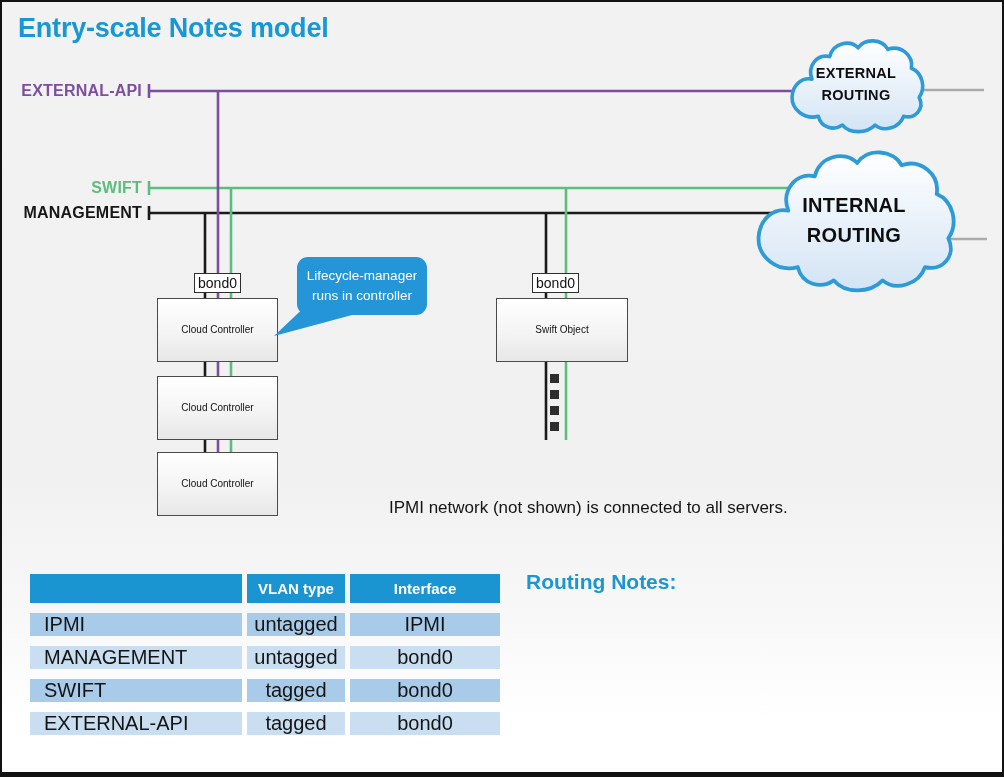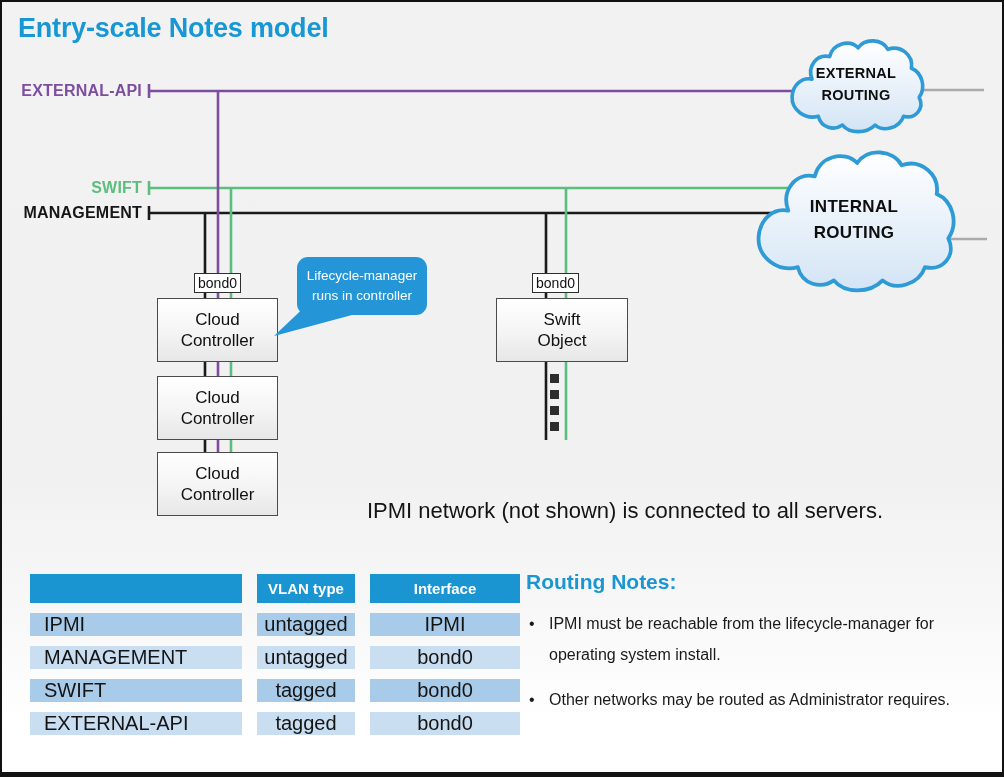--- a/index.html
+++ b/index.html
@@ -12,21 +12,21 @@
   .page-title{left:16px;top:11px;font-size:27px;font-weight:700;color:#1897d5;letter-spacing:-0.2px;}
   
   .netlabel{width:128px;text-align:right;font-size:16px;font-weight:700;letter-spacing:0.2px;white-space:nowrap;}
   .lbl-extapi{left:12px;top:80px;color:#7d4ea0;}
   .lbl-swift{left:12px;top:177px;color:#5cbe7d;}
   .lbl-mgmt{left:12px;top:202px;color:#161616;}
   
   .server-box{
     width:121px;height:64px;background:linear-gradient(180deg,#ffffff 0%,#f4f4f5 55%,#e7e7e8 100%);
     border:1.6px solid #4a4a4a;display:flex;align-items:center;justify-content:center;
-    text-align:center;font-size:17px;color:#111;line-height:1.25;z-index:3;box-sizing:border-box;
+    text-align:center;font-size:10px;color:#111;line-height:1.25;z-index:3;box-sizing:border-box;
   }
   .server-box span{display:block;width:86px;}
   .cc1{left:155px;top:296px;}
   .cc2{left:155px;top:374px;}
   .cc3{left:155px;top:450px;}
   .swob{left:494px;top:296px;width:132px;}
   .swob span{width:64px;}
   
   .bond{
     width:47px;height:20px;background:#ffffff;border:1.6px solid #2e2e2e;
@@ -43,26 +43,26 @@
   .callout-tail{left:258px;top:294px;z-index:4;}
   
   .cloud{z-index:2;}
   .cloud-ext{left:783px;top:32px;width:142px;height:102px;}
   .cloud-int{left:746px;top:140px;width:212px;height:155px;}
   .cloud-label{
     position:absolute;inset:0;display:flex;flex-direction:column;align-items:center;justify-content:center;
     font-weight:700;color:#0e0e0e;line-height:1.5;letter-spacing:0.3px;text-align:center;
   }
   .cloud-ext .cloud-label{font-size:14.5px;}
-  .cloud-int .cloud-label{font-size:17px;}
-  .ipmi-note{left:365px;top:496px;font-size:22px;color:#141414;}
+  .cloud-int .cloud-label{font-size:20px;}
+  .ipmi-note{left:387px;top:496px;font-size:17px;color:#141414;}
   
   .vlan-table{
     left:28px;top:572px;display:grid;grid-template-columns:212px 98px 150px;
-    grid-template-rows:29px 23px 23px 23px 23px;gap:10px 15px;z-index:2;
+    grid-template-rows:29px 23px 23px 23px 23px;gap:10px 5px;z-index:2;
   }
   .th{background:#1b95d2;color:#ffffff;font-weight:700;font-size:15px;display:flex;align-items:center;justify-content:center;}
   .td{font-size:20px;color:#141414;display:flex;align-items:center;justify-content:center;}
   .td.name{justify-content:flex-start;padding-left:14px;box-sizing:border-box;}
   .row-dark{background:#a7cbe9;}
   .row-light{background:#cadef2;}
   
   .routing-notes{left:524px;top:568px;width:466px;}
   .rn-title{font-size:21px;font-weight:700;color:#1b96d3;margin:0 0 14px 0;}
   .rn-list{list-style:none;margin:0;padding:0;}
@@ -184,19 +184,15 @@
     <div class="td row-dark">tagged</div>
     <div class="td row-dark">bond0</div>
 
     <div class="td name row-light">EXTERNAL-API</div>
     <div class="td row-light">tagged</div>
     <div class="td row-light">bond0</div>
   </div>
 
   <div class="abs routing-notes">
     <div class="rn-title">Routing Notes:</div>
-    <ul class="rn-list">
-      <li>IPMI must be reachable from the lifecycle-manager for operating system install.</li>
-      <li>Other networks may be routed as Administrator requires.</li>
-    </ul>
   </div>
 
 </div>
 
 </body></html>

